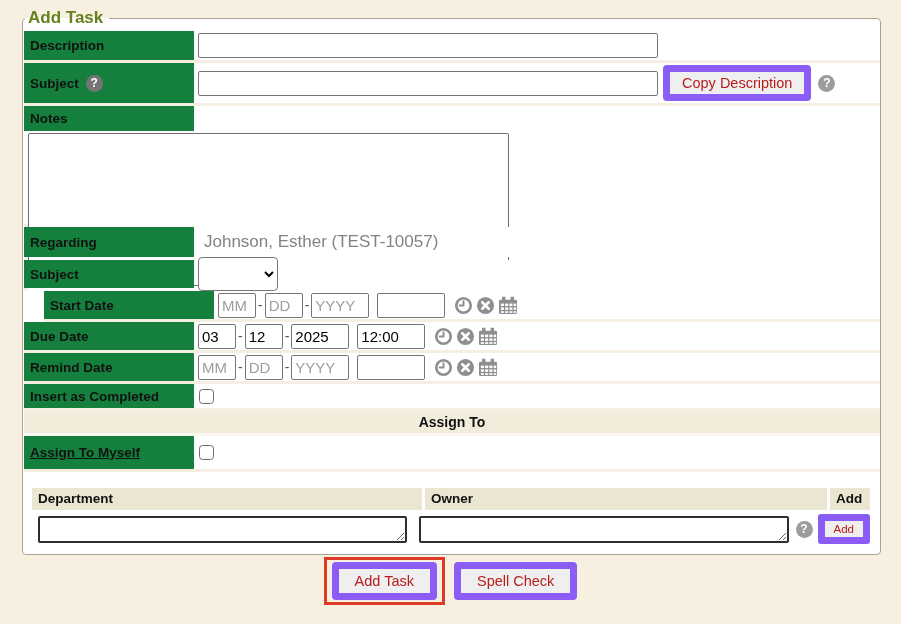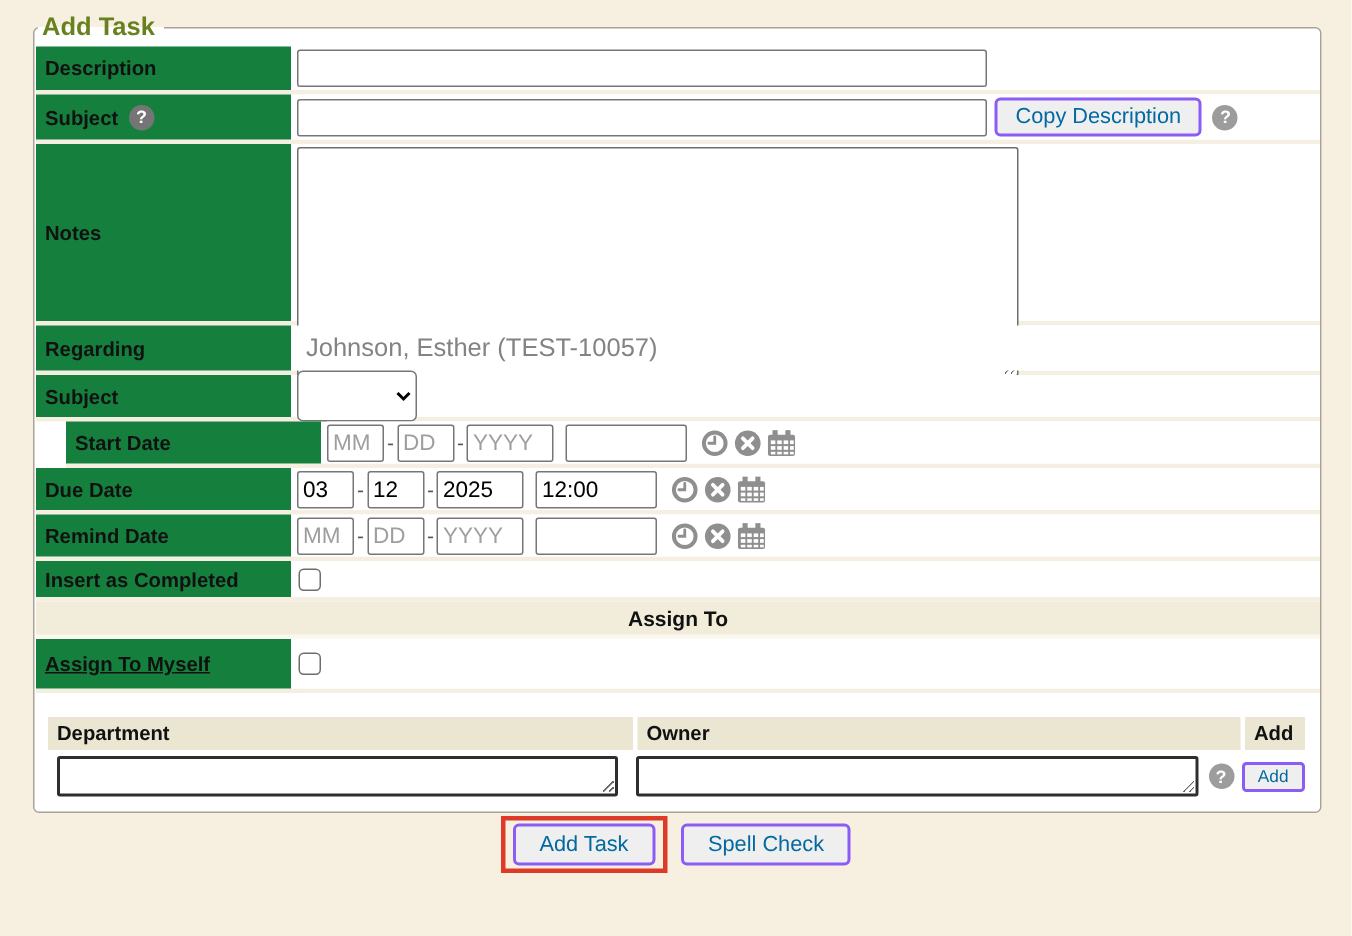--- a/index.html
+++ b/index.html
@@ -49,21 +49,21 @@
     resize: both;
   }
   .din {
     border: 1px solid #767676; border-radius: 2px;
     height: 25px; font-family: inherit; font-size: 15px; padding: 0 3px;
     color: #000;
   }
   .din::placeholder, .tin::placeholder { color: #9e9e9e; opacity: 1; }
   .d-mm, .d-dd { width: 38px; }
   .d-yy { width: 58px; }
-  .d-time { width: 81px; margin-left: 8px; }
+  .d-time { width: 68px; margin-left: 8px; }
   .dash { color: #555; font-size: 14px; margin: 0 2px; }
   select.prio {
     height: 25px; width: 80px; font-family: inherit; font-size: 14.5px;
     border: 1px solid #767676; border-radius: 4px; background: #fff; padding: 16px 2px;
   }
   .regarding-text { color: #838383; font-size: 17px; padding-left: 6px; }
   input[type="checkbox"] {
     appearance: none; -webkit-appearance: none;
     width: 15px; height: 15px;
     border: 1.6px solid #6d6d6d; border-radius: 3.5px;
@@ -75,22 +75,22 @@
   .help-badge {
     width: 17px; height: 17px; border-radius: 50%;
     background: #9c9c9c; color: #fff;
     font-size: 12px; font-weight: bold;
     display: inline-flex; align-items: center; justify-content: center;
     line-height: 1; flex: 0 0 auto;
   }
   .help-dark { background: #757575; }
   
   .btn {
-    background: #efefef; border: 2px solid #8b5cf6; border-radius: 4px;
-    font-family: inherit; font-size: 14.5px; color: #0369a1;
+    background: #efefef; border: 7px solid #8b5cf6; border-radius: 4px;
+    font-family: inherit; font-size: 14.5px; color: #b91c1c;
     padding: 3px 12px; cursor: pointer;
   }
   .btn-small { font-size: 11.5px; padding: 2px 9px; border-radius: 3px; }
   
   .section-band {
     background: #f1edda; text-align: center;
     font-weight: bold; font-size: 14px;
     padding: 3px 0; border-bottom: 3px solid #fbf8ef;
   }
   
@@ -135,21 +135,21 @@
       <span>Subject</span>
       <span class="help-badge help-dark">?</span>
     </div>
     <div class="fbody">
       <input class="tin wide" type="text" value="" style="">
       <button class="btn" style="margin-left:5px;">Copy Description</button>
       <span class="help-badge" style="margin-left:7px;">?</span>
     </div>
   </div>
 
-  <div class="frow" style="height:121px;">
+  <div class="frow" style="height:121px;flex-direction:column;">
     <div class="flabel">Notes</div>
     <div class="fbody notes-body">
       <textarea class="notes" style=""></textarea>
     </div>
   </div>
 
   <div class="frow" style="height:33px;">
     <div class="flabel">Regarding</div>
     <div class="fbody">
       <span class="regarding-text">Johnson, Esther (TEST-10057)</span>

